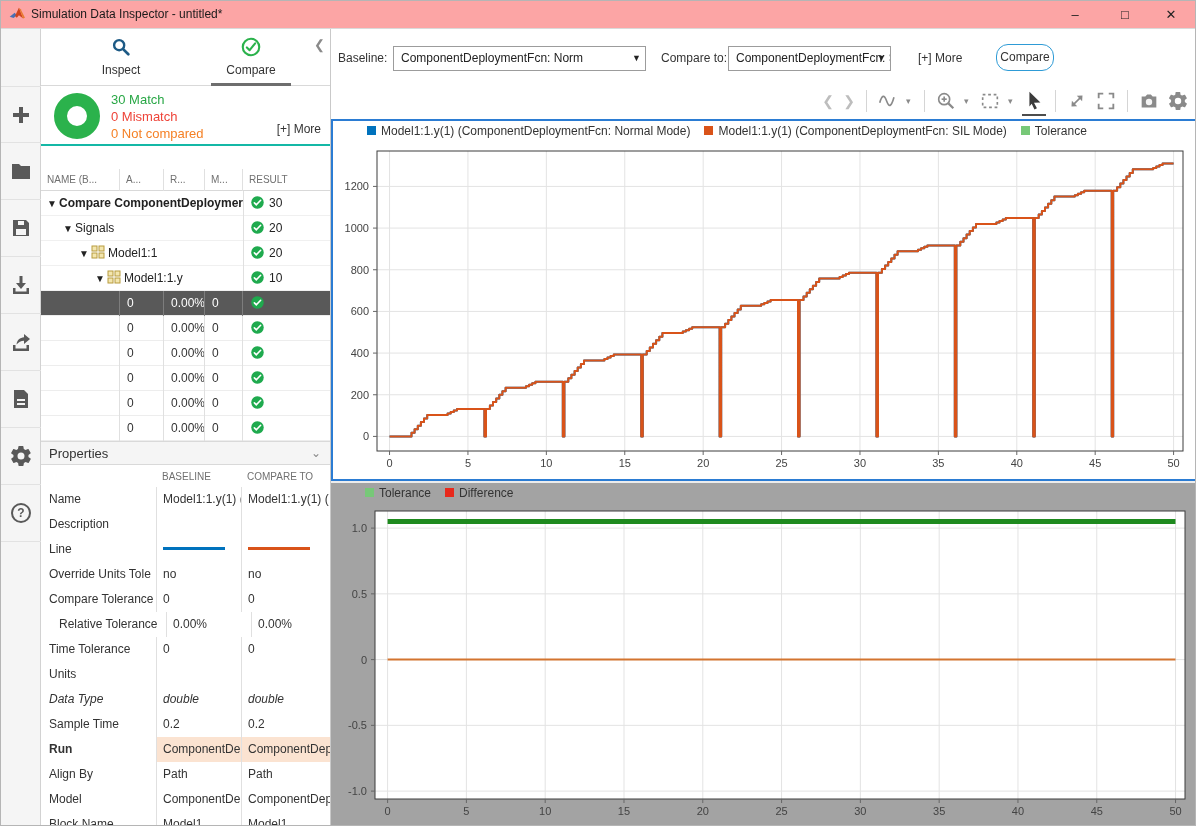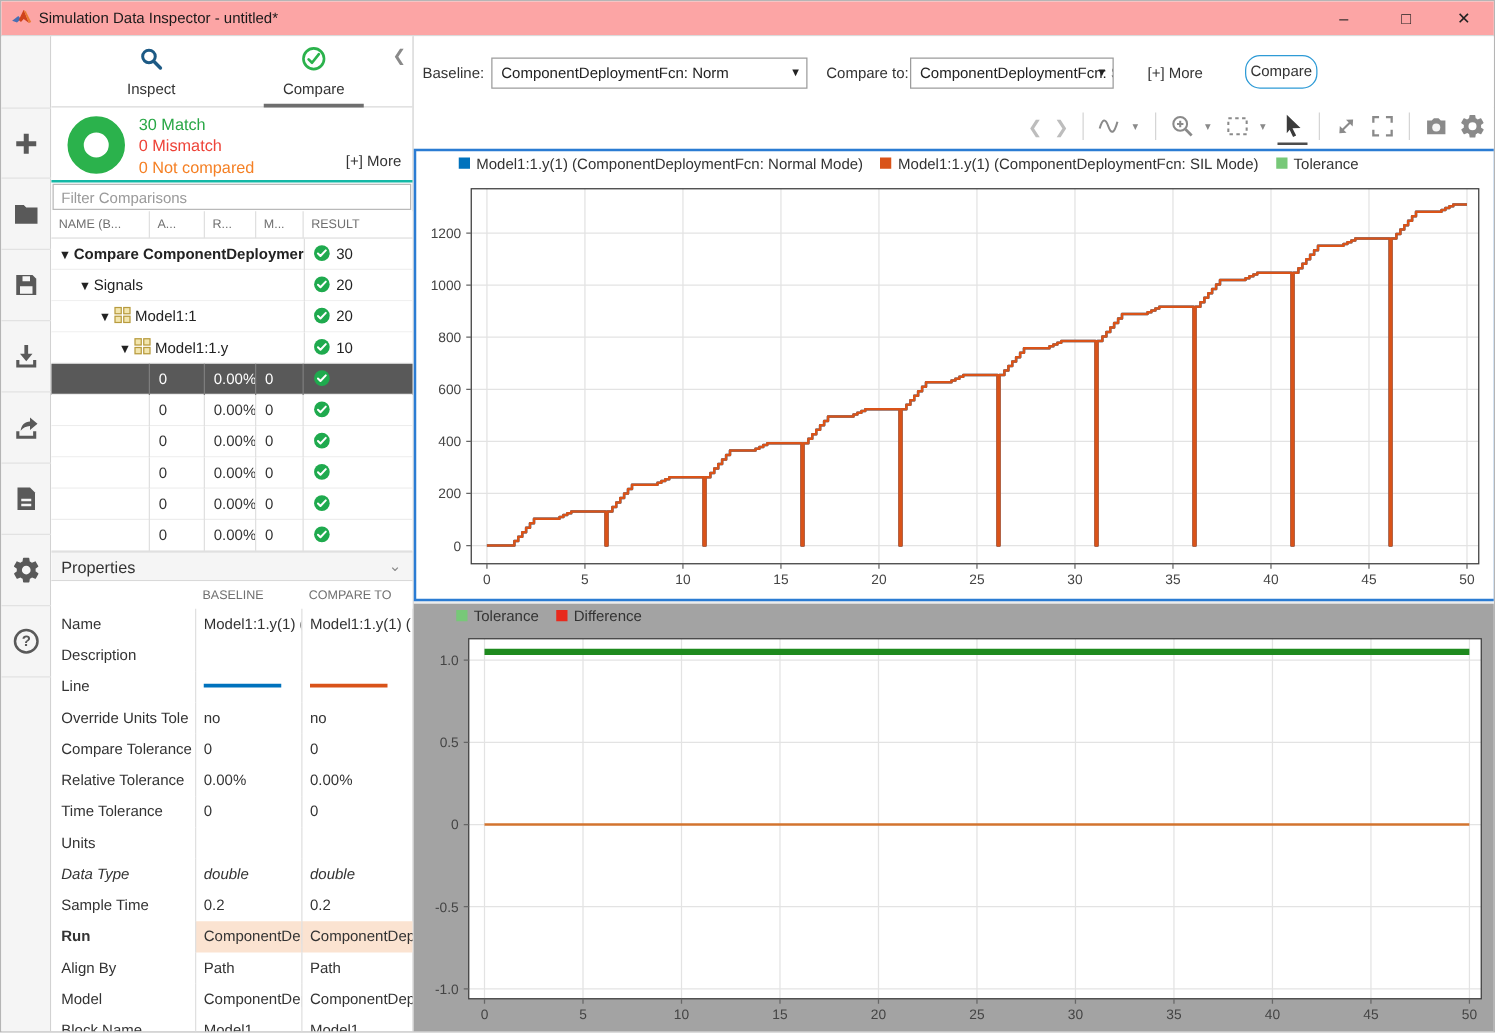--- a/index.html
+++ b/index.html
@@ -196,23 +196,20 @@
     <div class="abs" id="summary">
       <div id="donut"></div>
       <div class="lines">
         <div style="color:#28a745;">30 Match</div>
         <div style="color:#ee4338;">0 Mismatch</div>
         <div style="color:#f58025;">0 Not compared</div>
       </div>
       <span class="more">[+] More</span>
     </div>
 
-    <div class="abs" id="filterwrap">
-      <input type="text" placeholder="Filter Comparisons" style="">
-    </div>
 
     <div class="abs" id="gridhead">
         <span class="hc" style="left: 0px; width: 79px;">NAME (B...</span>
         <span class="hc" style="left: 79px; width: 44px;">A...</span>
         <span class="hc" style="left: 123px; width: 41px;">R...</span>
         <span class="hc" style="left: 164px; width: 38px;">M...</span>
         <span class="hc" style="left: 202px; width: 88px;">RESULT</span>
       </div>
     <div class="abs" id="rows">
         <div class="trow" style="top: 0px;">
@@ -346,21 +343,21 @@
         <div class="prow" style="top: 75px;">
           <span class="pl">Override Units Tole</span>
           <span class="pv1">no</span>
           <span class="pv2">no</span>
         </div>
         <div class="prow" style="top: 100px;">
           <span class="pl">Compare Tolerance</span>
           <span class="pv1">0</span>
           <span class="pv2">0</span>
         </div>
-        <div class="prow" style="top: 125px;">
+        <div class="prow" style="top: 125px; margin-left: 10px;">
           <span class="pl">Relative Tolerance</span>
           <span class="pv1">0.00%</span>
           <span class="pv2">0.00%</span>
         </div>
         <div class="prow" style="top: 150px;">
           <span class="pl">Time Tolerance</span>
           <span class="pv1">0</span>
           <span class="pv2">0</span>
         </div>
         <div class="prow" style="top: 175px;">

